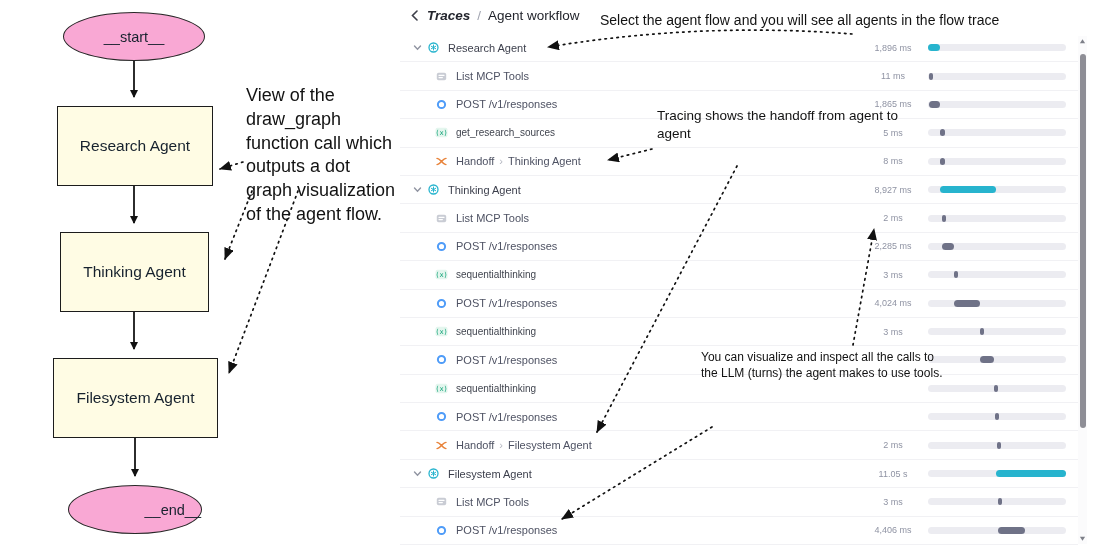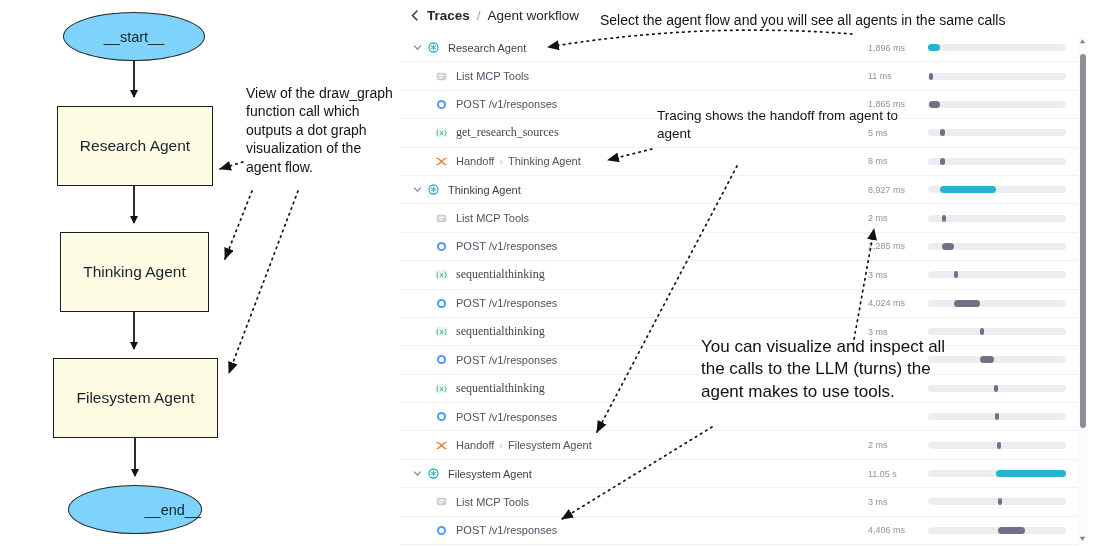--- a/index.html
+++ b/index.html
@@ -4,57 +4,57 @@
 <style>
   * { margin:0; padding:0; box-sizing:border-box; }
   html,body { background:#fff; }
   #stage {
     position:relative; width:1100px; height:546px; overflow:hidden;
     background:#fff; font-family:"Liberation Sans", sans-serif;
   }
   
   .node { position:absolute; display:flex; align-items:center; justify-content:center;
           color:#17222e; z-index:2; }
-  .node-ellipse { background:#7dd3fc; border:1.6px solid #272727; border-radius:50%; font-size:14.5px; }
+  .node-ellipse { background:#f9a8d4; border:1.6px solid #272727; border-radius:50%; font-size:14.5px; }
   .node-rect    { background:#fffce4; border:1.8px solid #1c1c1c; font-size:15.5px; }
   #node-start      { left:63px;  top:12px;  width:142px; height:49px; }
   #node-research   { left:57px;  top:106px; width:156px; height:80px; }
   #node-thinking   { left:60px;  top:232px; width:149px; height:80px; }
   #node-filesystem { left:53px;  top:358px; width:165px; height:80px; }
   #node-end        { left:68px;  top:485px; width:134px; height:49px;justify-content:flex-end; }
 
   
   .annot { position:absolute; color:#121212; z-index:6; line-height:1.32; }
-  #annot-drawgraph { left:246px; top:84px;  width:153px; font-size:14px; }
+  #annot-drawgraph { left:246px; top:84px;  width:153px; font-size:18px; }
   #annot-select    { left:600px; top:11px;  width:480px; font-size:14px; white-space:nowrap; }
   #annot-handoff   { left:657px; top:107px; width:245px; font-size:13.5px; }
-  #annot-llm       { left:701px; top:336px; width:250px; font-size:17px; }
+  #annot-llm       { left:701px; top:350px; width:250px; font-size:12px; }
 
   
   #arrows { position:absolute; left:0; top:0; z-index:5; pointer-events:none; }
 
   
   #trace-panel { position:absolute; left:400px; top:0; width:678px; height:546px; z-index:1; }
   #breadcrumb { position:absolute; left:10px; top:8px; display:flex; align-items:center;
                 gap:7px; font-size:13.5px; color:#23252d; }
-  #breadcrumb .crumb-root { font-weight:bold; cursor:pointer; }
+  #breadcrumb .crumb-root { font-weight:bold; cursor:pointer;font-style:italic; }
   #breadcrumb .crumb-sep { color:#a2a5b1; }
   #trace-list { position:absolute; left:0; top:34px; width:678px; }
   .trace-row { display:flex; align-items:center; height:28.4px;
                border-bottom:1px solid #f1f1f4; }
   .chevron { width:18px; display:flex; justify-content:center; margin-left:8px; }
   .chevron.hidden { visibility:hidden; }
   .child .chevron { margin-left:16px; visibility:hidden; }
   .ticon { width:15px; display:flex; justify-content:center; margin-right:7px; }
   .row-label { font-size:11px; color:#4e5263; }
   .agent-row .row-label { color:#3c3f4c; }
-  .row-label.mono { font-family:Liberation Serif, serif; font-size:12px; color:#41454f; }
+  .row-label.mono { font-family:Liberation Sans, sans-serif; font-size:10px; color:#41454f; }
   .handoff-sep { font-size:11px; color:#b4b7c1; margin:0 5px; }
   .handoff-target { font-size:11px; color:#4e5263; }
-  .duration { margin-left:auto; font-size:9px; color:#8f93a3; text-align:left;
+  .duration { margin-left:auto; font-size:9px; color:#8f93a3; text-align:center;
               min-width:60px; padding-right:10px; white-space:nowrap; }
   .bar-track { position:relative; width:138px; height:7px; border-radius:4px;
                background:#ececf1; margin-right:12px; flex:none; }
   .bar { position:absolute; top:0; height:7px; border-radius:4px; min-width:4px; }
 
   
   #scrollbar { position:absolute; left:1078px; top:36px; width:9px; height:508px;
                background:#fbfbfc; z-index:4; }
   .scroll-arrow { position:absolute; left:1px; width:7px; height:7px; }
   #scroll-up { top:2px; }
@@ -77,21 +77,21 @@
     <span>Thinking Agent</span>
   </div>
   <div class="node node-rect" id="node-filesystem">
     <span>Filesystem Agent</span>
   </div>
   <div class="node node-ellipse" id="node-end">
     <span>__end__</span>
   </div>
 
   <div class="annot" id="annot-drawgraph">View of the draw_graph function call which outputs a dot graph visualization of the agent flow.</div>
-  <div class="annot" id="annot-select">Select the agent flow and you will see all agents in the same calls</div>
+  <div class="annot" id="annot-select">Select the agent flow and you will see all agents in the flow trace</div>
   <div class="annot" id="annot-handoff">Tracing shows the handoff from agent to agent</div>
   <div class="annot" id="annot-llm">You can visualize and inspect all the calls to the LLM (turns) the agent makes to use tools.</div>
 
   <svg id="arrows" width="1100" height="546">
     <defs>
       <marker id="mk-solid" markerWidth="9" markerHeight="9" refX="7" refY="4" orient="auto" markerUnits="userSpaceOnUse">
         <path d="M0,0 L8,4 L0,8 Z" fill="#111"></path>
       </marker>
       <marker id="mk-hand" markerWidth="13" markerHeight="12" refX="11" refY="5" orient="auto" markerUnits="userSpaceOnUse">
         <path d="M0,0 L12,5 L0,10 Z" fill="#111"></path>

